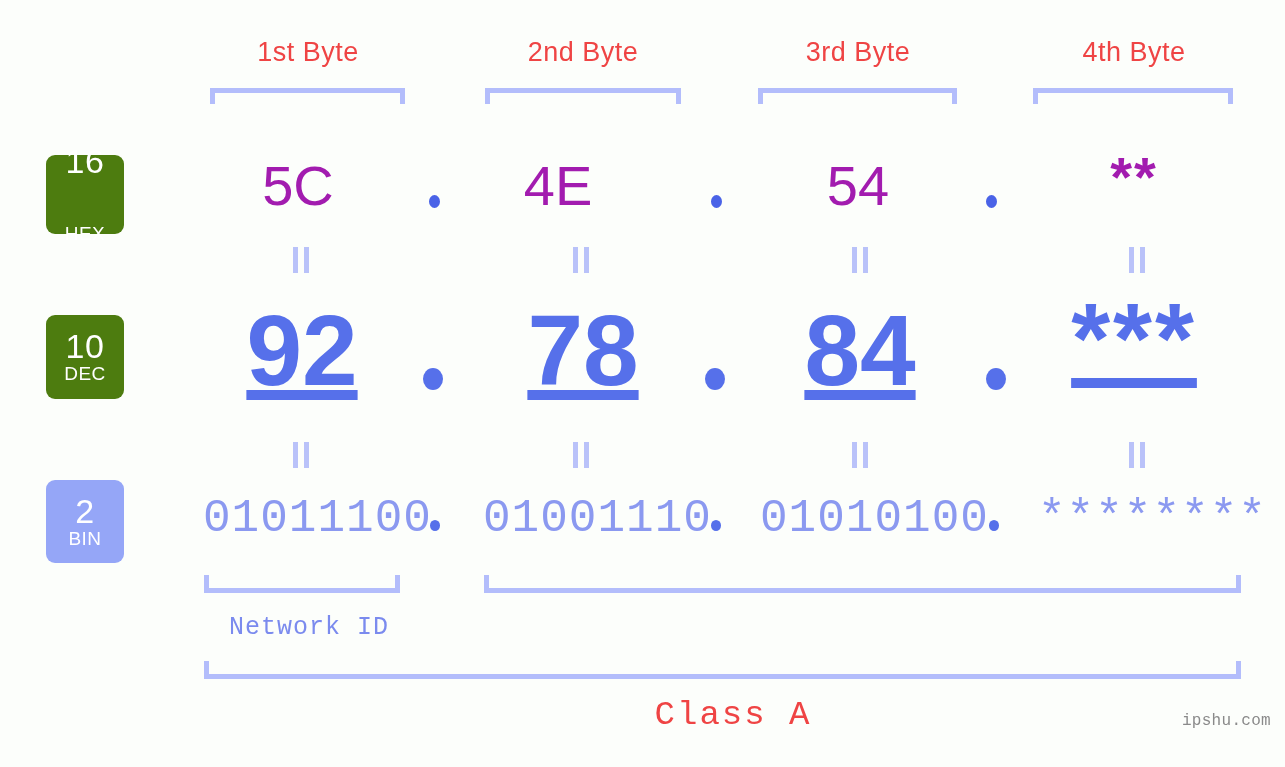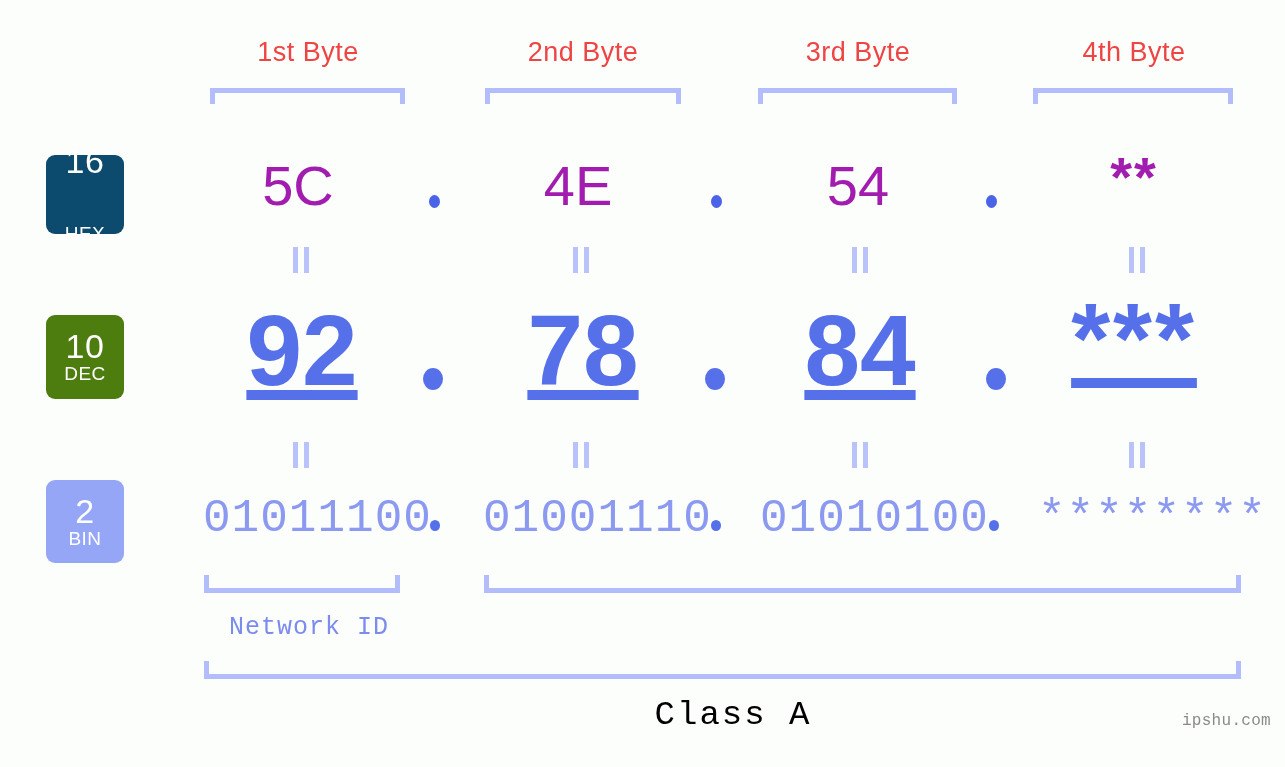--- a/index.html
+++ b/index.html
@@ -74,21 +74,21 @@
     line-height: 34px;
     font-weight: 400;
     letter-spacing: 0.5px;
   }
   .badge-name {
     font-size: 19px;
     line-height: 22px;
     font-weight: 400;
     letter-spacing: 0.5px;
   }
-  #badge-hex { top: 155px;  height: 79px; background: #0c4a6e; gap: 45px; }
+  #badge-hex { top: 155px;  height: 79px; background: #4d7c0f; gap: 45px; }
   #badge-dec { top: 315px;  height: 84px; background: #4d7c0f; }
   #badge-bin { top: 480px;  height: 83px; background: #95a6f7; }
 
   
   .hex-val {
     position: absolute;
     top: 157px;
     height: 58px;
     line-height: 58px;
     text-align: center;
@@ -183,21 +183,21 @@
     white-space: nowrap;
   }
   #class-label {
     position: absolute;
     top: 694px;
     height: 42px;
     line-height: 42px;
     text-align: center;
     font-family: "Liberation Mono", monospace;
     font-size: 34px;
-    color: #000000;
+    color: #ef4444;
     letter-spacing: 2px;
     white-space: nowrap;
   }
   #watermark {
     position: absolute;
     right: 14px;
     top: 712px;
     font-family: "Liberation Mono", monospace;
     font-size: 16px;
     color: #8a8a8a;
@@ -220,21 +220,21 @@
   <div class="bracket-top" style="left:758px;width:199px;"></div>
   <div class="bracket-top" style="left:1033px;width:200px;"></div>
 
   <div class="badge" id="badge-hex">
     <span class="badge-num">16</span>
     <span class="badge-name">HEX</span>
   </div>
 
   <div class="hex-val" style="left:200px;width:196px;">5C</div>
   <div class="hex-dot" style="left:429px;"></div>
-  <div class="hex-val" style="left:480px;width:196px;">4E</div>
+  <div class="hex-val" style="left:460px;width:196px;">4E</div>
   <div class="hex-dot" style="left:711px;"></div>
   <div class="hex-val" style="left:760px;width:196px;">54</div>
   <div class="hex-dot" style="left:986px;"></div>
   <div class="hex-val stars" style="left:1036px;width:196px;top:148px;">**</div>
 
   <div class="eq" style="left:292px;top:247px;">
       <i></i>
       <i></i>
     </div>
   <div class="eq" style="left:572px;top:247px;">

